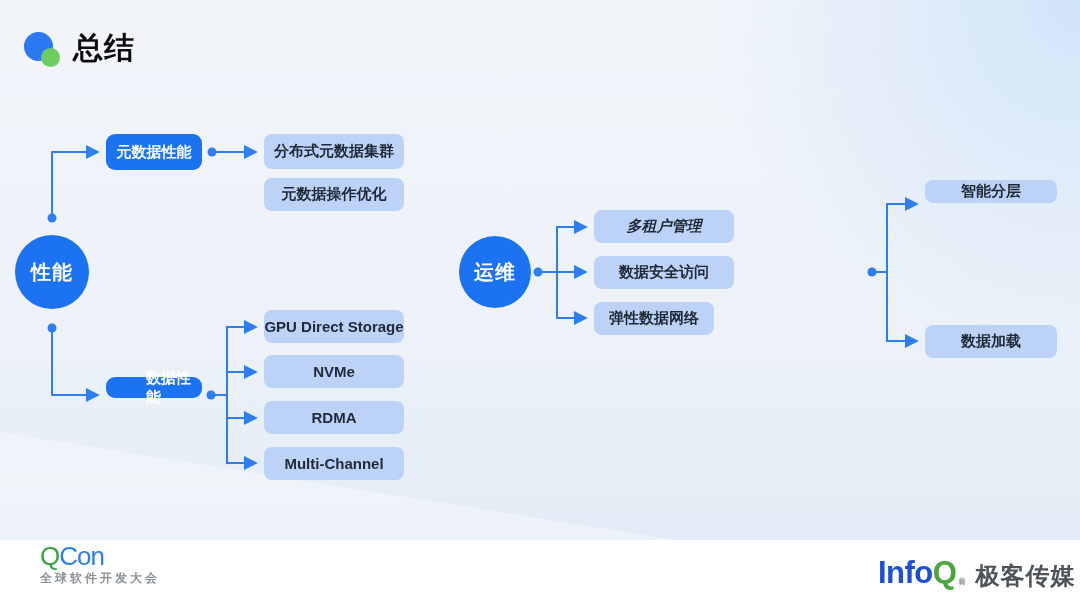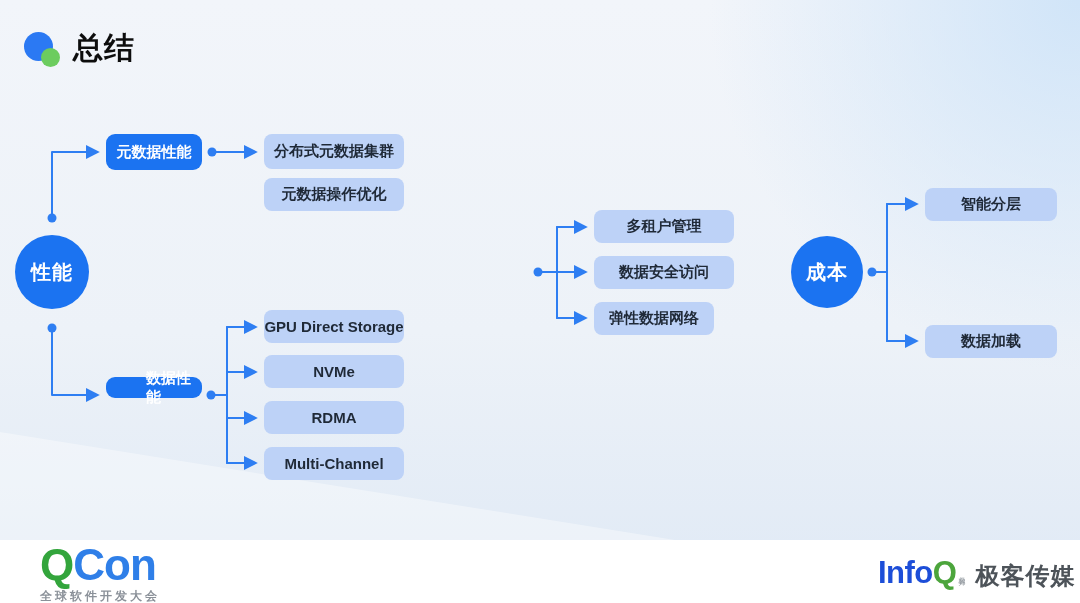--- a/index.html
+++ b/index.html
@@ -41,21 +41,21 @@
     position:absolute; background:#bdd2f7; color:#1f2937; border-radius:8px;
     display:flex; align-items:center; justify-content:center;
     font-size:15px; font-weight:bold;
   }
 
   .connectors { position:absolute; left:0; top:0; pointer-events:none; }
 
   
   .footer { position:absolute; left:0; top:540px; width:1080px; height:63px; background:#ffffff; }
   .qcon { position:absolute; left:40px; top:3px; }
-  .qcon-word { font-size:44px; font-weight:700; letter-spacing:-1px; line-height:1; }
+  .qcon-word { font-size:26px; font-weight:400; letter-spacing:-1px; line-height:1; }
   .qcon-q { color:#33a53c; }
   .qcon-rest { color:#2f7fe8; }
   .qcon-sub { margin-top:1px; font-size:12px; letter-spacing:3px; color:#8b9199; font-weight:bold; }
   .infoq { position:absolute; left:878px; top:12px; display:flex; align-items:center; }
   .infoq-word { font-size:31px; font-weight:800; letter-spacing:-0.5px; line-height:1; }
   .infoq-info { color:#1d4ed8; }
   .infoq-q { color:#4ca53c; }
   .infoq-vert { writing-mode:vertical-rl; font-size:7px; color:#9aa0a6; margin-left:2px; line-height:1; letter-spacing:1px; }
   .infoq-media { margin-left:10px; font-size:24px; font-weight:bold; color:#4d5359; letter-spacing:1px;margin-top:8px; }
 </style>
@@ -117,26 +117,26 @@
   <div class="branch-box" style="left:106px;top:134px;width:96px;height:36px;">元数据性能</div>
   <div class="leaf-box" style="left:264px;top:134px;width:140px;height:35px;">分布式元数据集群</div>
   <div class="leaf-box" style="left:264px;top:178px;width:140px;height:33px;">元数据操作优化</div>
 
   <div class="branch-box" style="left:106px;top:377px;width:96px;height:21px;padding-left:40px;">数据性能</div>
   <div class="leaf-box" style="left:264px;top:310px;width:140px;height:33px;">GPU Direct Storage</div>
   <div class="leaf-box" style="left:264px;top:401px;width:140px;height:33px;">RDMA</div>
   <div class="leaf-box" style="left:264px;top:355px;width:140px;height:33px;">NVMe</div>
   <div class="leaf-box" style="left:264px;top:447px;width:140px;height:33px;">Multi-Channel</div>
 
-  <div class="leaf-box" style="left:594px;top:210px;width:140px;height:33px;">多租户管理</div>
+  <div class="root-circle" style="left:459px;top:236px;width:72px;height:72px;">运维</div>
+  <div class="leaf-box" style="left:594px;top:210px;width:140px;height:33px;font-style:italic;">多租户管理</div>
   <div class="leaf-box" style="left:594px;top:256px;width:140px;height:33px;">数据安全访问</div>
   <div class="leaf-box" style="left:594px;top:302px;width:120px;height:33px;">弹性数据网络</div>
 
-  <div class="root-circle" style="left:791px;top:236px;width:72px;height:72px;">成本</div>
-  <div class="leaf-box" style="left:925px;top:188px;width:132px;height:33px;">智能分层</div>
+  <div class="leaf-box" style="left:925px;top:180px;width:132px;height:23px;">智能分层</div>
   <div class="leaf-box" style="left:925px;top:325px;width:132px;height:33px;">数据加载</div>
 
   <div class="footer">
     <div class="qcon">
       <div class="qcon-word"><span class="qcon-q">Q</span><span class="qcon-rest">Con</span></div>
       <div class="qcon-sub">全球软件开发大会</div>
     </div>
     <div class="infoq">
       <div class="infoq-word"><span class="infoq-info">Info</span><span class="infoq-q">Q</span></div>
       <div class="infoq-vert">极客邦</div>

